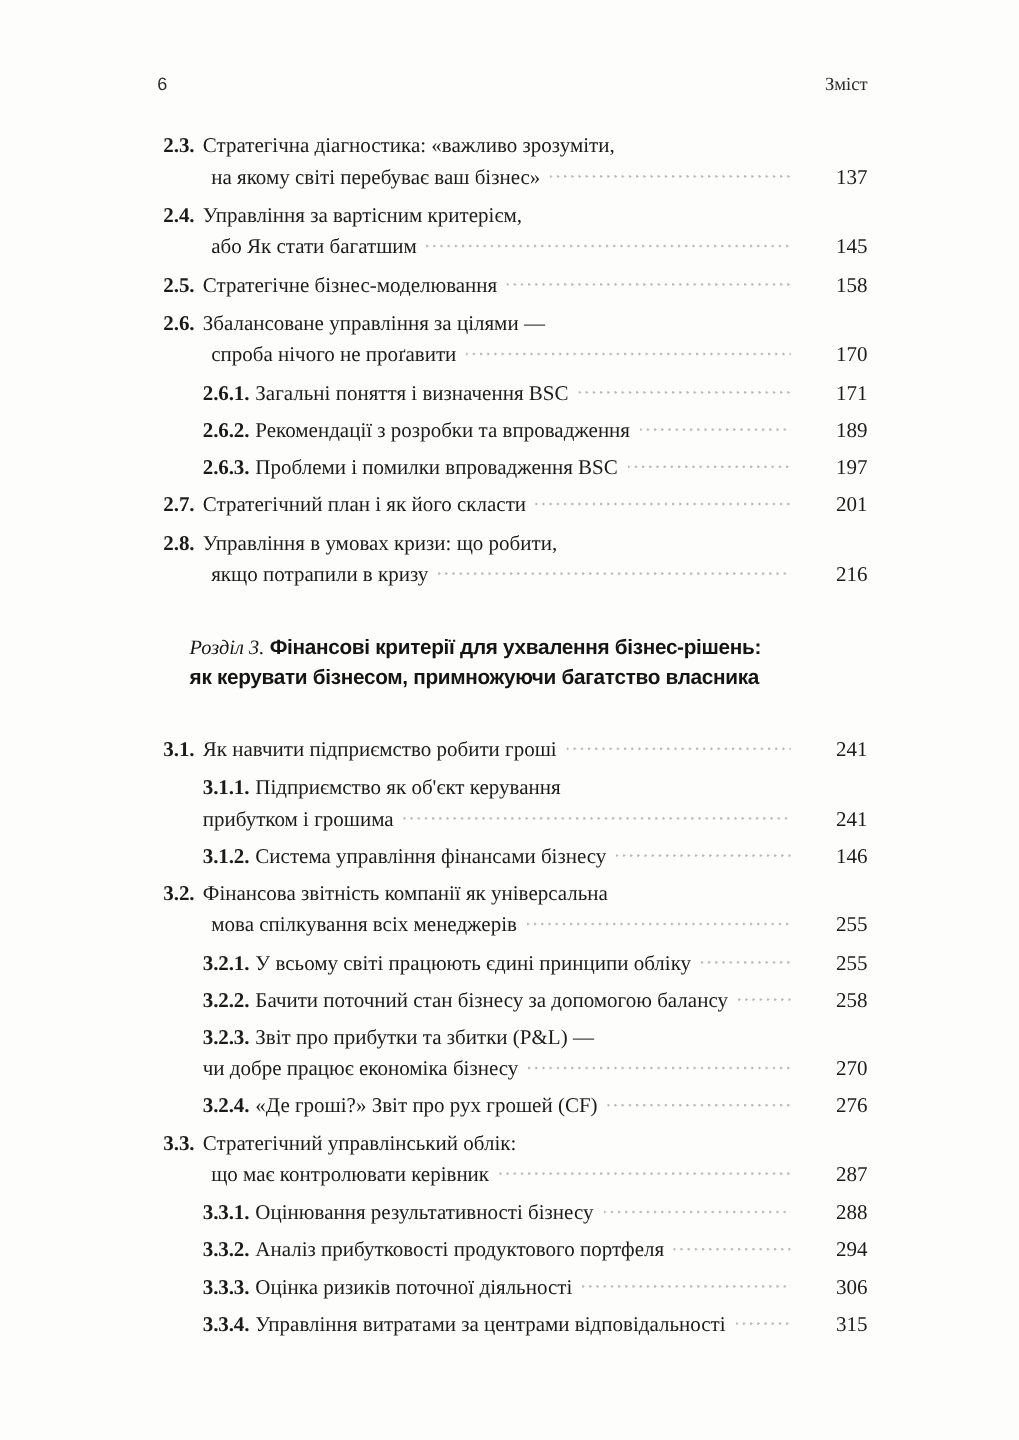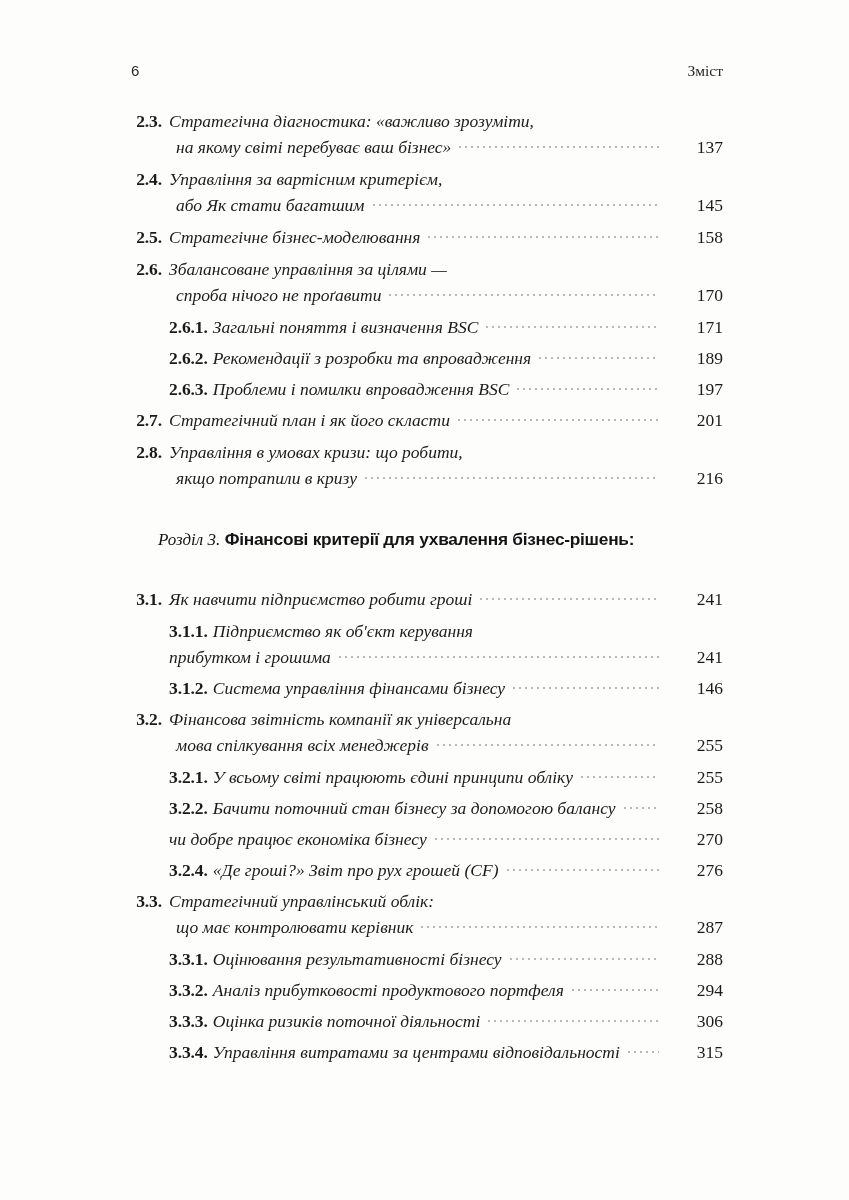--- a/index.html
+++ b/index.html
@@ -85,21 +85,20 @@
   }
   .lvl2 .num {
     padding-left: 38px;
     padding-right: 5px;
   }
 
   .titletext {
     flex: 0 1 auto;
     font-size: 17.5px;
     white-space: nowrap;
-    font-style: italic;
   }
 
   
   .cont {
     display: flex;
     align-items: baseline;
     line-height: 26px;
     width: 100%;
   }
   .lvl1 .cont .pad { flex: 0 0 45px; }
@@ -256,20 +255,21 @@
             <span class="pageno">216</span>
           </div>
         </div>
       </div>
 
     <div class="chapter">
       <div class="chline">
         <span class="chnum">Розділ 3.</span>
         <span>Фінансові критерії для ухвалення бізнес-рішень:</span>
       </div>
+      <div class="chline">як керувати бізнесом, примножуючи багатство власника</div>
     </div>
 
     <div id="toc-part-2">
         <div class="entry lvl1">
           <div class="row">
             <span class="num">3.1.</span>
             <span class="titletext">Як навчити підприємство робити гроші</span>
             <span class="leader"></span>
             <span class="pageno">241</span>
           </div>
@@ -316,20 +316,24 @@
         </div>
         <div class="entry lvl2">
           <div class="row">
             <span class="num">3.2.2.</span>
             <span class="titletext">Бачити поточний стан бізнесу за допомогою балансу</span>
             <span class="leader"></span>
             <span class="pageno">258</span>
           </div>
         </div>
         <div class="entry lvl2">
+          <div class="row">
+            <span class="num">3.2.3.</span>
+            <span class="titletext">Звіт про прибутки та збитки (P&amp;L) —</span>
+          </div>
           <div class="cont">
             <span class="pad"></span>
             <span class="titletext">чи добре працює економіка бізнесу</span>
             <span class="leader"></span>
             <span class="pageno">270</span>
           </div>
         </div>
         <div class="entry lvl2">
           <div class="row">
             <span class="num">3.2.4.</span>

